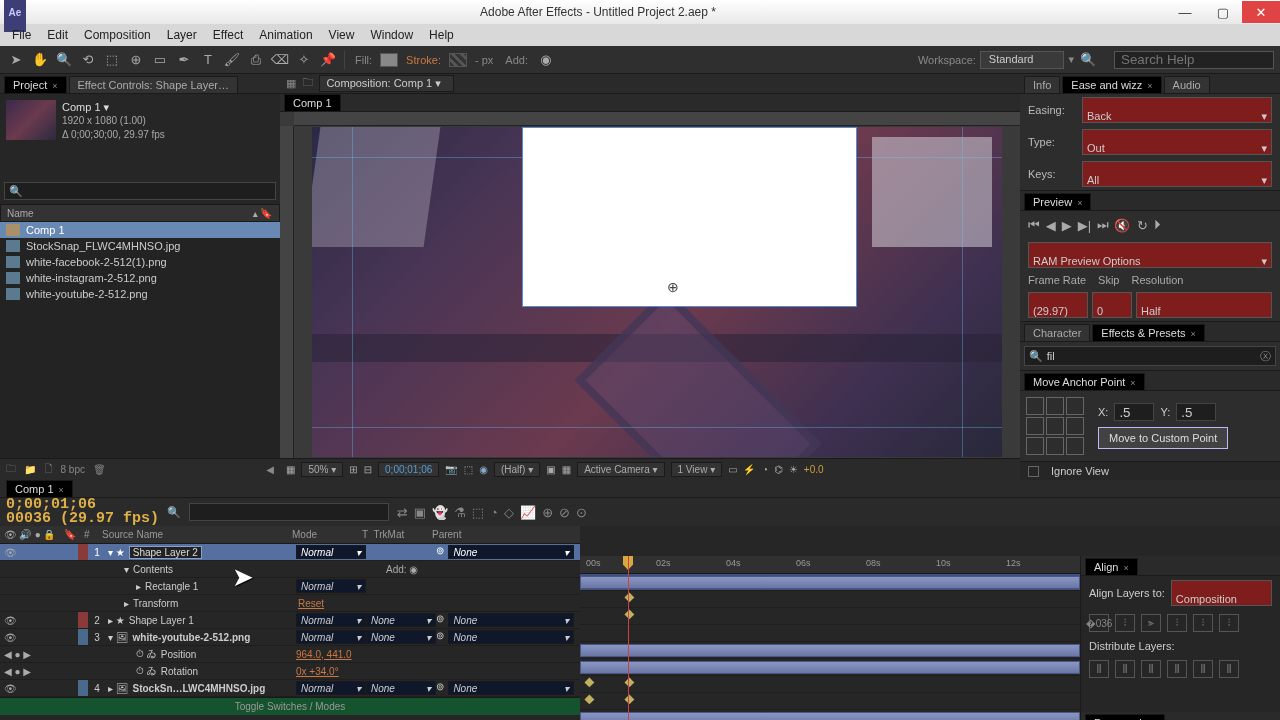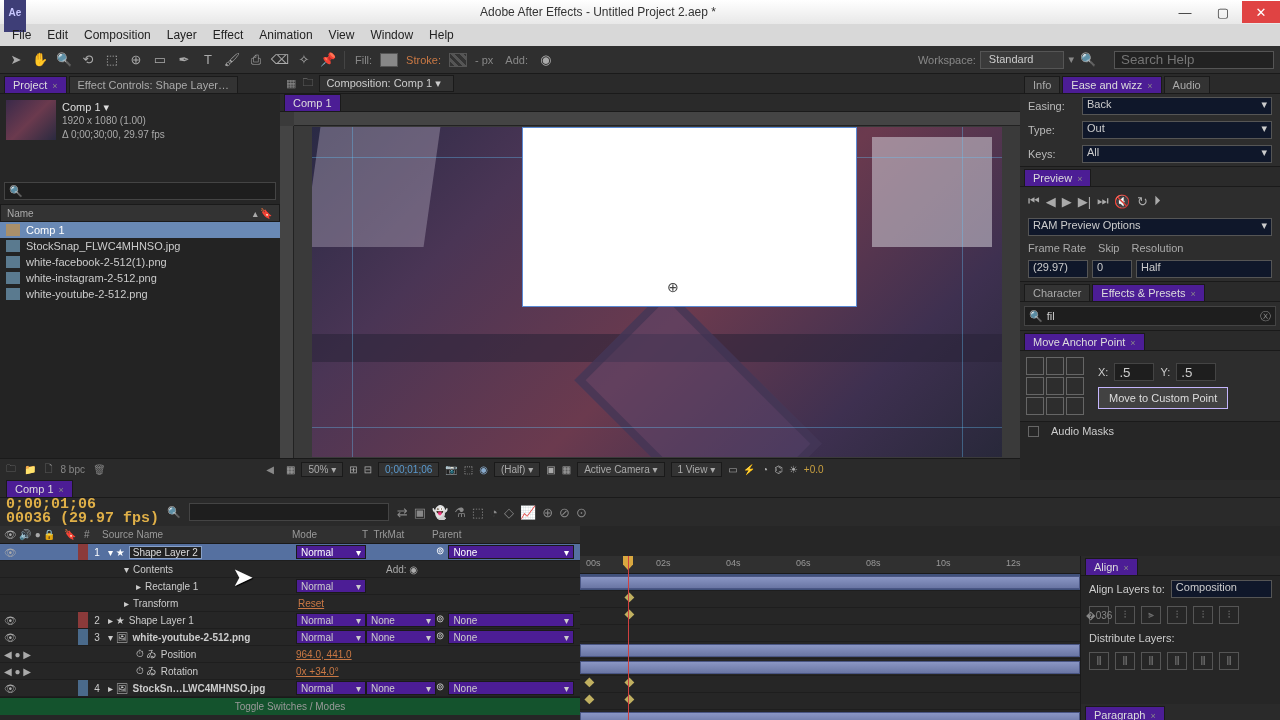--- a/index.html
+++ b/index.html
@@ -29,21 +29,21 @@
 
 
 .main { display: flex; height: 406px; }
 .left-col { width: 280px; background: #262626; display: flex; flex-direction: column; }
 .center-col { flex: 1; background: #262626; display: flex; flex-direction: column; }
 .right-col { width: 260px; background: #262626; display: flex; flex-direction: column; }
 
 
 .panel-tabs { height: 20px; background: #2a2a2a; display: flex; align-items: flex-end; border-bottom: 1px solid #1a1a1a; padding-left: 4px; }
 .panel-tab { padding: 2px 8px; background: #333; color: #aaa; font-size: 11px; border: 1px solid #1a1a1a; border-bottom: none; margin-right: 2px; }
-.panel-tab.active { background: #4c1d95; color: #ddd; }
+.panel-tab.active { background: #000000; color: #ddd; }
 .panel-tab .x { margin-left: 5px; color: #888; font-size: 9px; }
 
 
 .project-header { display: flex; padding: 6px; gap: 6px; }
 .project-thumb { width: 50px; height: 40px; background: linear-gradient(135deg, #3a2a4a, #6b3a4e, #2a2a40); }
 .project-info { font-size: 10px; color: #aaa; line-height: 14px; }
 .project-info .name { color: #ddd; font-size: 11px; }
 .project-search { margin: 4px; background: #1e1e1e; border: 1px solid #444; height: 18px; display: flex; align-items: center; padding: 0 4px; color: #666; }
 .project-list-header { height: 18px; background: #333; border: 1px solid #1a1a1a; display: flex; align-items: center; padding: 0 6px; font-size: 10px; color: #aaa; }
 .project-list { flex: 1; background: #232323; }
@@ -72,21 +72,21 @@
 .guide-h { position: absolute; left: 0; right: 0; height: 1px; background: rgba(100,200,255,0.35); }
 .white-rect { position: absolute; background: #fff; border: 1px solid #5a8ad4; }
 .anchor-pt { position: absolute; width: 14px; height: 14px; color: #444; font-size: 14px; }
 .viewer-footer { height: 22px; background: #2a2a2a; border-top: 1px solid #1a1a1a; display: flex; align-items: center; padding: 0 6px; gap: 6px; font-size: 10px; color: #aaa; }
 .vf-box { background: #333; border: 1px solid #1a1a1a; padding: 1px 6px; }
 
 
 .right-panel { background: #2d2d2d; border-bottom: 1px solid #1a1a1a; }
 .right-row { display: flex; align-items: center; padding: 3px 8px; gap: 8px; }
 .right-row .lbl { width: 46px; color: #bbb; font-size: 11px; }
-.right-row select, .right-dd { flex: 1; background: #0f172a; border: 1px solid #555; color: #ccc; height: 18px; padding: 0 4px; font-size: 11px; }
+.right-row select, .right-dd { flex: 1; background: #7f1d1d; border: 1px solid #555; color: #ccc; height: 18px; padding: 12px 4px; font-size: 11px; }
 .preview-ctrls { display: flex; gap: 6px; padding: 6px 8px; align-items: center; color: #aaa; }
 .preview-ctrls span { font-size: 13px; }
 .map-grid { display: grid; grid-template-columns: repeat(3, 18px); grid-template-rows: repeat(3, 18px); gap: 2px; margin: 6px; }
 .map-cell { border: 1px solid #666; }
 .map-btn { background: #424242; border: 1px solid #c4b5fd; padding: 4px 10px; color: #ddd; font-size: 11px; }
 .right-input { background: #1e1e1e; border: 1px solid #444; height: 18px; color: #ccc; padding: 0 4px; width: 40px; }
 .search-box { background: #1e1e1e; border: 1px solid #444; height: 20px; margin: 4px; display: flex; align-items: center; padding: 0 4px; }
 .search-box .glass { color: #888; margin-right: 4px; }
 
 
@@ -106,21 +106,21 @@
 .tl-layer-row { height: 17px; display: flex; align-items: center; border-bottom: 1px solid #1e1e1e; }
 .tl-layer-row.selected { background: #5570a0; color: #fff; }
 .tl-switches { width: 78px; display: flex; gap: 2px; padding-left: 4px; color: #aaa; font-size: 10px; }
 .tl-color { width: 10px; background: #8b3a3a; height: 100%; }
 .tl-color.blue { background: #4a6a8b; }
 .tl-num { width: 18px; text-align: center; }
 .tl-name { width: 190px; display: flex; align-items: center; gap: 4px; padding-left: 2px; }
 .tl-name.indent { padding-left: 18px; }
 .tl-name.indent2 { padding-left: 30px; }
 .tl-mode { width: 70px; }
-.tl-dd { background: #4c1d95; border: 1px solid #1a1a1a; padding: 0 4px; height: 14px; font-size: 10px; display: flex; align-items: center; justify-content: space-between; }
+.tl-dd { background: #0f172a; border: 1px solid #1a1a1a; padding: 0 4px; height: 14px; font-size: 10px; display: flex; align-items: center; justify-content: space-between; font-style: italic; }
 .tl-trkmat { width: 70px; }
 .tl-parent { flex: 1; display: flex; gap: 4px; padding-right: 6px; }
 .tl-prop-val { color: #c97844; text-decoration: underline; }
 .tl-add { color: #aaa; margin-left: 90px; }
 .tl-ruler { height: 18px; background: #303030; border-bottom: 1px solid #1a1a1a; position: relative; display: flex; }
 .tl-tick { position: absolute; top: 2px; font-size: 9px; color: #999; }
 .tl-track { height: 17px; border-bottom: 1px solid #1e1e1e; position: relative; }
 .tl-bar { position: absolute; top: 2px; height: 13px; background: linear-gradient(#8a96c4, #6a76a4); border: 1px solid #4a5684; }
 .tl-playhead { position: absolute; top: 0; bottom: 0; width: 1px; background: #d04040; }
 .tl-cti { position: absolute; top: 0; width: 10px; height: 14px; background: #d9a840; transform: translateX(-5px); clip-path: polygon(0 0, 100% 0, 100% 60%, 50% 100%, 0 60%); }
@@ -371,21 +371,21 @@
           <span>X:</span>
           <input class="right-input" value=".5" style="">
           <span>Y:</span>
           <input class="right-input" value=".5" style="">
         </div>
         <button class="map-btn">Move to Custom Point</button>
       </div>
     </div>
     <div class="right-row">
         <span class="chk"></span>
-        <span>Audio Masks</span>
+        <span>Ignore View</span>
       </div>
   </div>
 </div>
 
 <div class="timeline">
   <div class="tl-tabs">
     <div class="panel-tab active"><span>Comp 1</span><span class="x">×</span></div>
   </div>
   <div class="tl-top">
     <div>

